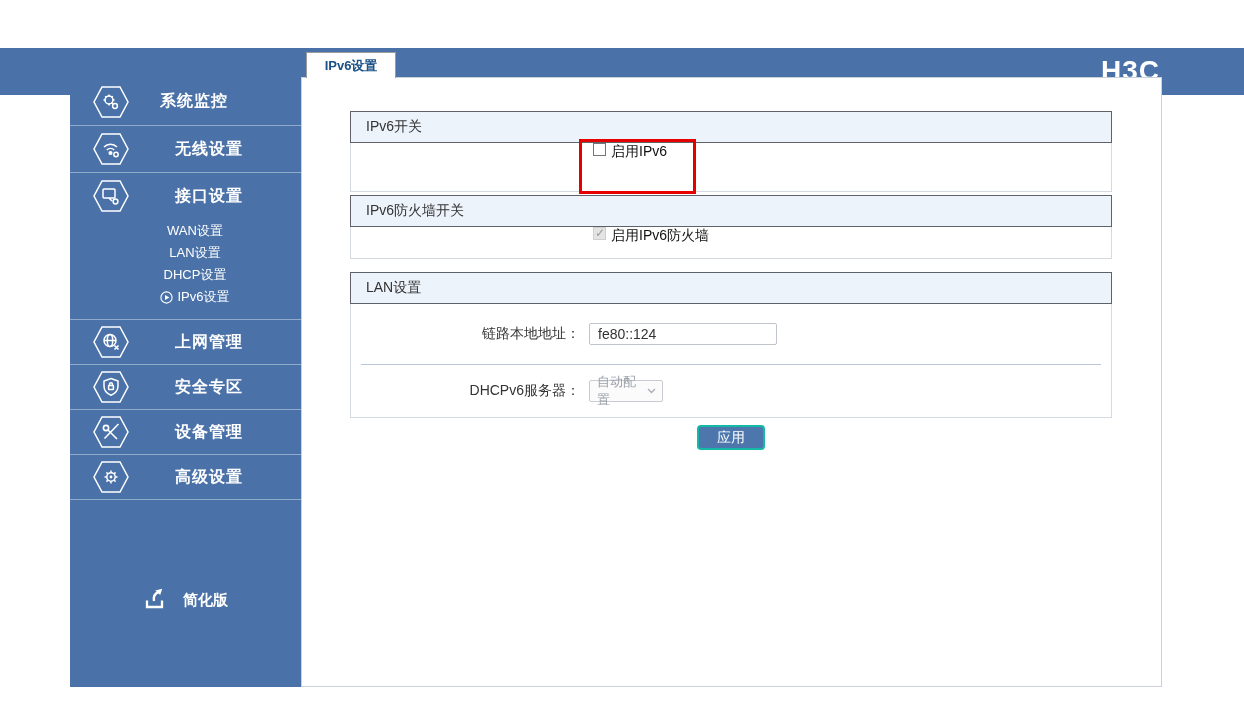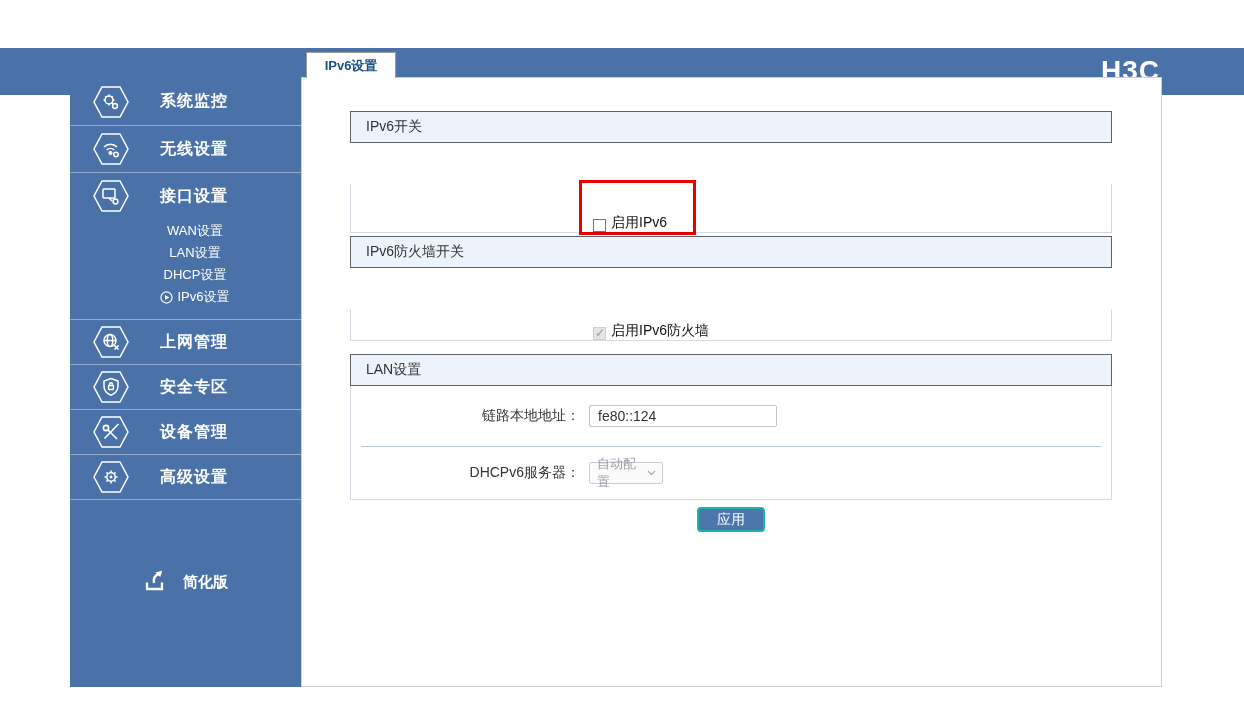--- a/index.html
+++ b/index.html
@@ -24,21 +24,21 @@
   .panel { margin:33px 49px 0 48px; }
 
   .sec-h { height:32px; display:flex; align-items:center; padding-left:15px;
     background:#edf3fb; border:1px solid #5f6268; font-size:14px; color:#333; }
   .sec-b { border:1px solid #d5dae2; border-top:none; background:#fff; position:relative; }
   .sec1 .sec-b { height:49px; }
   .sec2 .sec-b { height:32px; }
   .sec1 { margin-bottom:3px; }
   .sec3 { margin-top:13px; }
 
-  .cbrow { height:100%; display:flex; align-items:flex-end; padding-left:242px;margin-top:41px; }
+  .cbrow { height:100%; display:flex; align-items:flex-start; padding-left:242px; }
   input[type=checkbox] { appearance:none; -webkit-appearance:none; width:13px; height:13px;
     border:1px solid #757575; background:#fff; margin:0 5px 0 0; position:relative; flex:0 0 13px; }
   input[type=checkbox]:disabled { background:#e4e4e4; border-color:#cfcfcf; }
   input[type=checkbox]:checked::after { content:"✓"; position:absolute; left:1px; top:-2px;
     font-size:12px; color:#9b9b9b; }
   .cblabel { font-size:14px; color:#111; }
 
   .hl-red { position:absolute; left:228px; top:-4px; width:117px; height:55px;
     border:3px solid #e60000; z-index:6; pointer-events:none; }
 
@@ -58,30 +58,30 @@
   .apply-btn { width:68px; height:25px; background:#4d77ac; color:#fff; font-size:14px;
     border:2px solid #14b8a6; border-radius:4px; cursor:pointer;
     font-family:"Liberation Sans","DejaVu Sans",sans-serif; }
 
   
   .sidebar { position:absolute; left:70px; top:78px; width:231px; height:609px;
     background:#4a72a8; z-index:2; display:flex; flex-direction:column; color:#fff; }
   .nav-item { height:47px; flex:0 0 auto; display:flex; align-items:center;
     padding-left:23px; cursor:pointer; }
   .nav-item.h44 { height:45px; }
-  .nav-bt { border-top:1px solid rgba(255,255,255,0.4); }
+  .nav-bt { border-top:1px solid rgba(255,255,255,0.4);gap:15px; }
   .nav-icon { width:36px; height:32px; flex:0 0 36px; margin-right:31px; }
   .nav-label { font-size:16px; font-weight:bold; letter-spacing:1px; }
   .nav-sub { padding:1px 0 11px 19px; display:flex; flex-direction:column; }
   .sub-item { height:22px; display:flex; align-items:center; justify-content:center;
     font-size:13px; cursor:pointer; }
   .sub-item .play { margin-right:4px; display:inline-flex; }
   .nav-fill { flex:1; border-top:1px solid rgba(255,255,255,0.4);
     display:flex; flex-direction:column; align-items:center; }
-  .simple-link { margin-top:70px; display:flex; align-items:center; gap:15px; cursor:pointer; }
+  .simple-link { margin-top:88px; display:flex; align-items:center; gap:15px; cursor:pointer; }
   .simple-label { font-size:15px; font-weight:bold; }
   svg.ic { display:block; }
 </style>
 </head>
 <body>
 
 <div class="page">
 
   <div class="topbar">
     <div class="logo">H3C</div>

